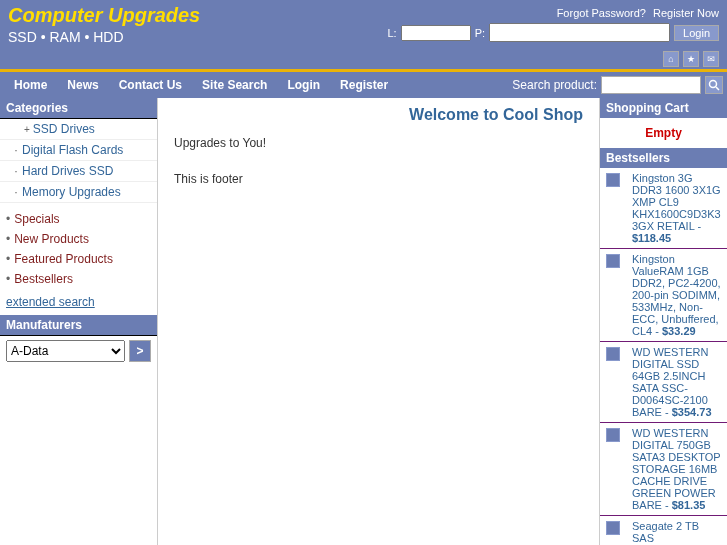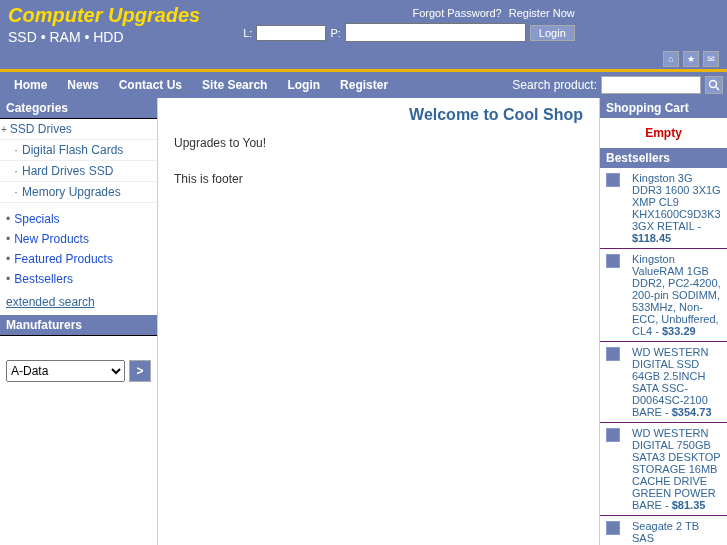--- a/index.html
+++ b/index.html
@@ -1,19 +1,19 @@
 <!DOCTYPE html>
 <html><head>
   <meta charset="utf-8">
   <style>
     * { margin: 0; padding: 0; box-sizing: border-box; }
     body { font-family: Arial, sans-serif; font-size: 12px; background: #fff; width: 727px; }
 
     
-    #header { background: #6b7db3; padding: 4px 8px; display: flex; align-items: center; justify-content: flex-start; gap: 43px; }
+    #header { background: #6b7db3; padding: 4px 8px; display: flex; align-items: center; justify-content: space-between; }
     #logo-text { color: #ffdd00; font-size: 20px; font-weight: bold; font-style: italic; }
     #logo-sub { color: #fff; font-size: 14px; margin-top: 2px; }
     #header-right { display: flex; flex-direction: column; align-items: flex-end; font-size: 11px; color: #fff; }
     #header-login { display: flex; align-items: center; gap: 4px; margin-top: 4px; }
     #header-login label { color: #fff; }
     #header-login input[type=text] { width: 70px; height: 16px; font-size: 11px; }
     #header-login button { background: #8899cc; color: #fff; border: 1px solid #aaa; padding: 1px 8px; font-size: 11px; cursor: pointer; }
     #header-links { font-size: 11px; }
     #header-links a { color: #fff; text-decoration: none; margin-left: 4px; }
 
@@ -30,29 +30,29 @@
     .icon-small { width: 16px; height: 16px; background: #8899cc; border: 1px solid #aaa; display: inline-flex; align-items: center; justify-content: center; font-size: 9px; color: #fff; }
 
     
     #main { display: flex; }
 
     
     #sidebar { width: 158px; min-width: 158px; border-right: 1px solid #ccc; }
     .sidebar-section-title { background: #6b7db3; color: #fff; font-weight: bold; font-size: 12px; padding: 3px 6px; border-bottom: 1px solid #000000; }
     .sidebar-item { padding: 3px 6px 3px 14px; font-size: 12px; color: #336699; cursor: pointer; border-bottom: 1px solid #eee; }
     .sidebar-item.with-arrow::before { content: '·'; margin-right: 4px; color: #666; }
-    .sidebar-item.top-level { padding-left: 1px; }
+    .sidebar-item.top-level { padding-left: 24px; }
     .sidebar-item.top-level::before { content: '+'; font-size: 10px; margin-right: 3px; color: #666; }
-    .sidebar-bullet { padding: 3px 6px; font-size: 12px; color: #1d4ed8; cursor: pointer; display: flex; align-items: center; gap: 4px; }
+    .sidebar-bullet { padding: 3px 6px; font-size: 12px; color: #7f1d1d; cursor: pointer; display: flex; align-items: center; gap: 4px; }
     .sidebar-bullet::before { content: '•'; color: #666; }
     #extended-search { margin: 6px; font-size: 12px; color: #336699; text-decoration: underline; cursor: pointer; }
 
     
     #manufacturers { margin-top: 4px; }
-    .mfr-select-row { display: flex; padding: 4px 6px; gap: 4px; margin-top: 20px; }
+    .mfr-select-row { display: flex; padding: 4px 6px; gap: 4px; }
     .mfr-select-row select { flex: 1; font-size: 12px; height: 22px; }
     .mfr-btn { background: #6b7db3; color: #fff; border: 1px solid #aaa; font-size: 12px; font-weight: bold; width: 22px; height: 22px; cursor: pointer; }
 
     
     #content { flex: 1; padding: 8px 16px; }
     #content h2 { color: #336699; font-size: 16px; text-align: right; margin-bottom: 12px; font-weight: bold; }
     #content p { font-size: 12px; color: #333; margin-bottom: 8px; }
 
     
     #right-sidebar { width: 128px; min-width: 128px; border-left: 1px solid #ccc; }

